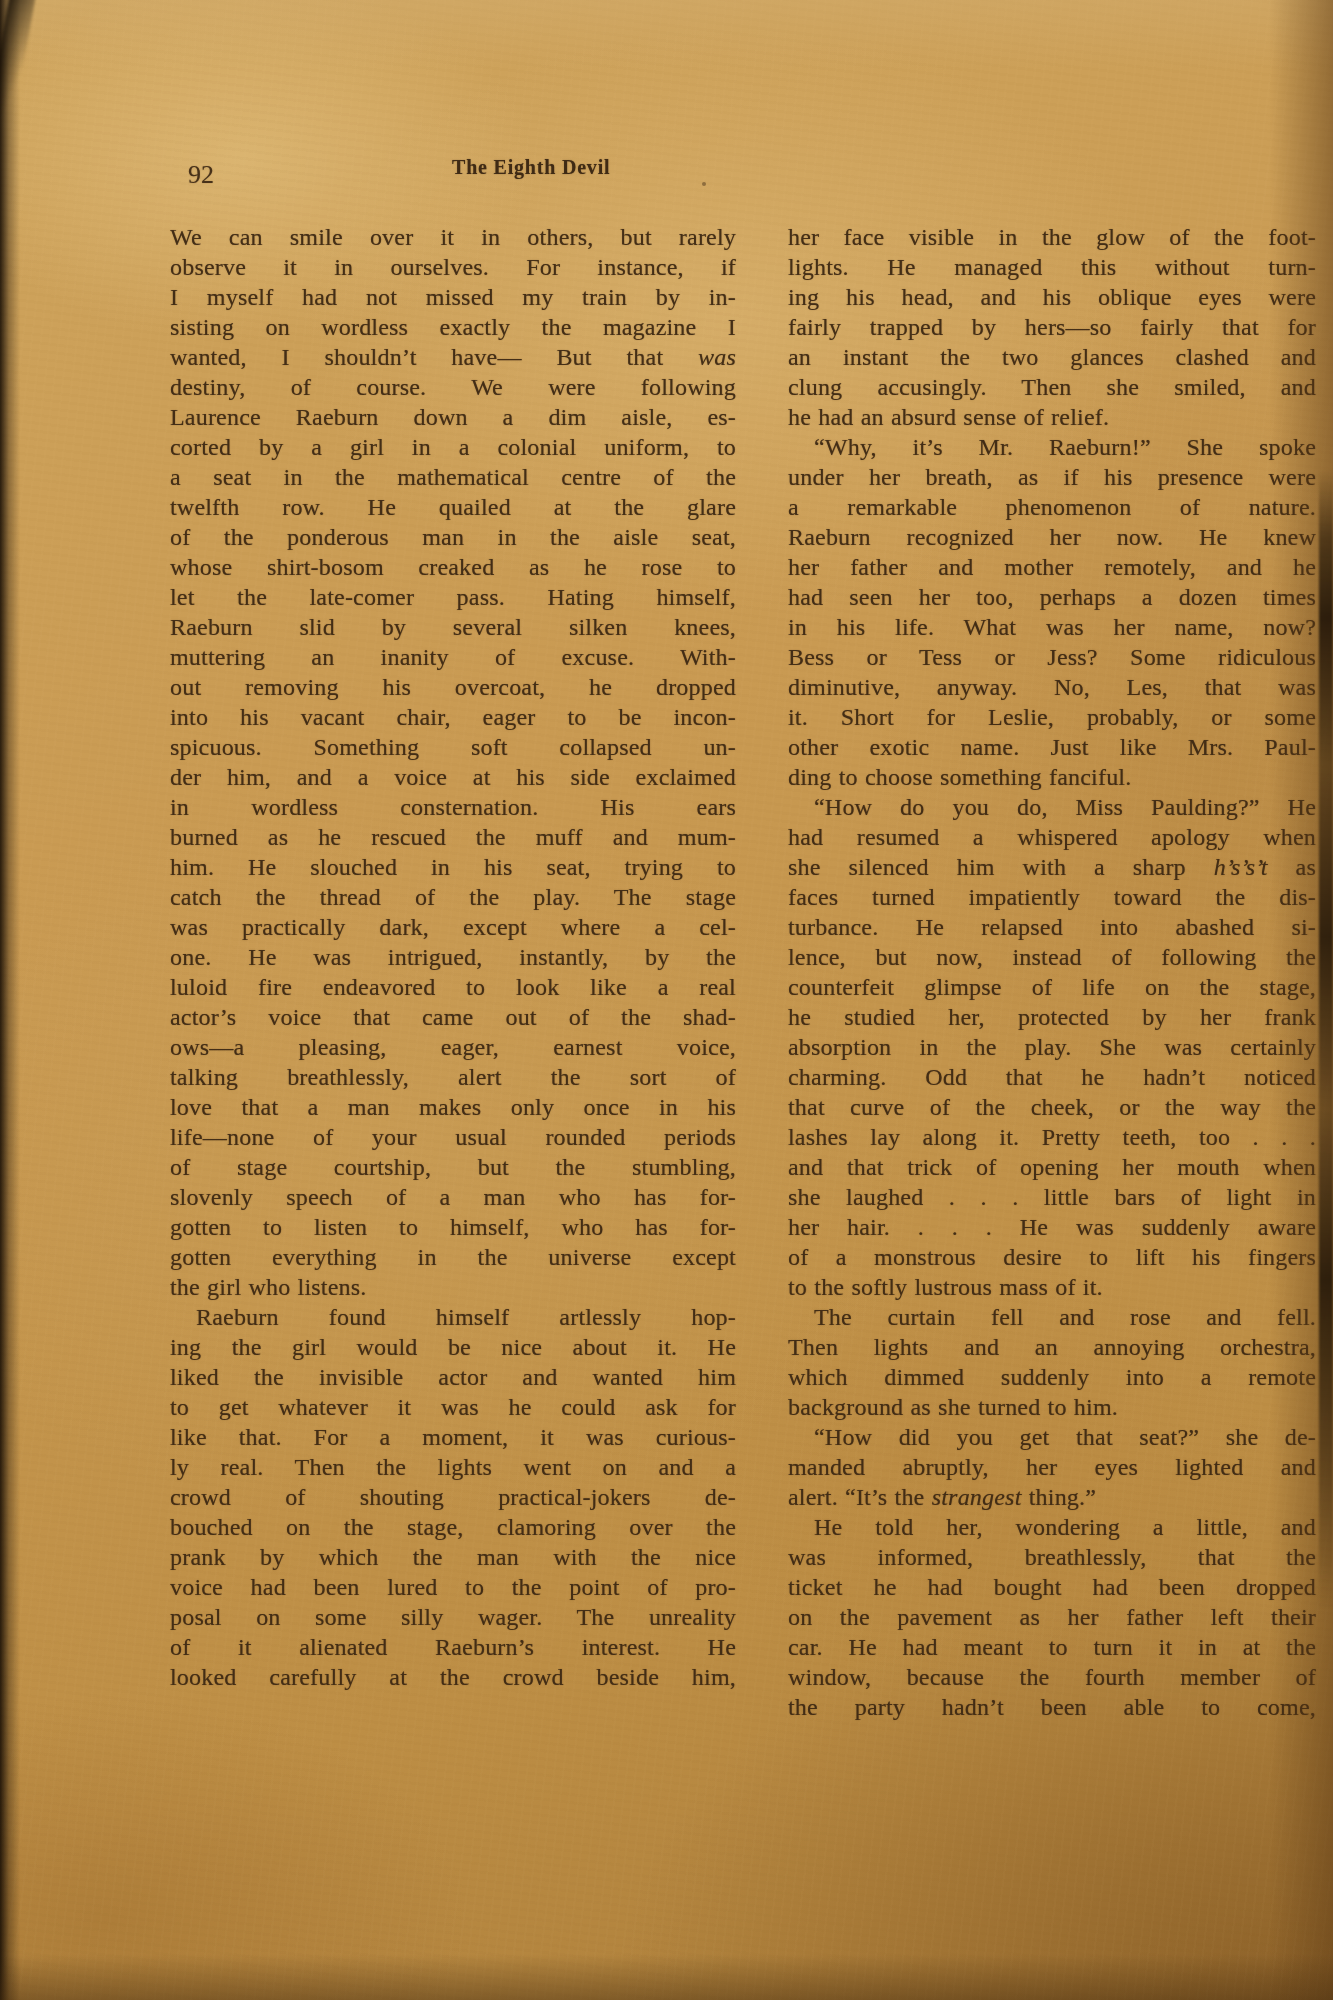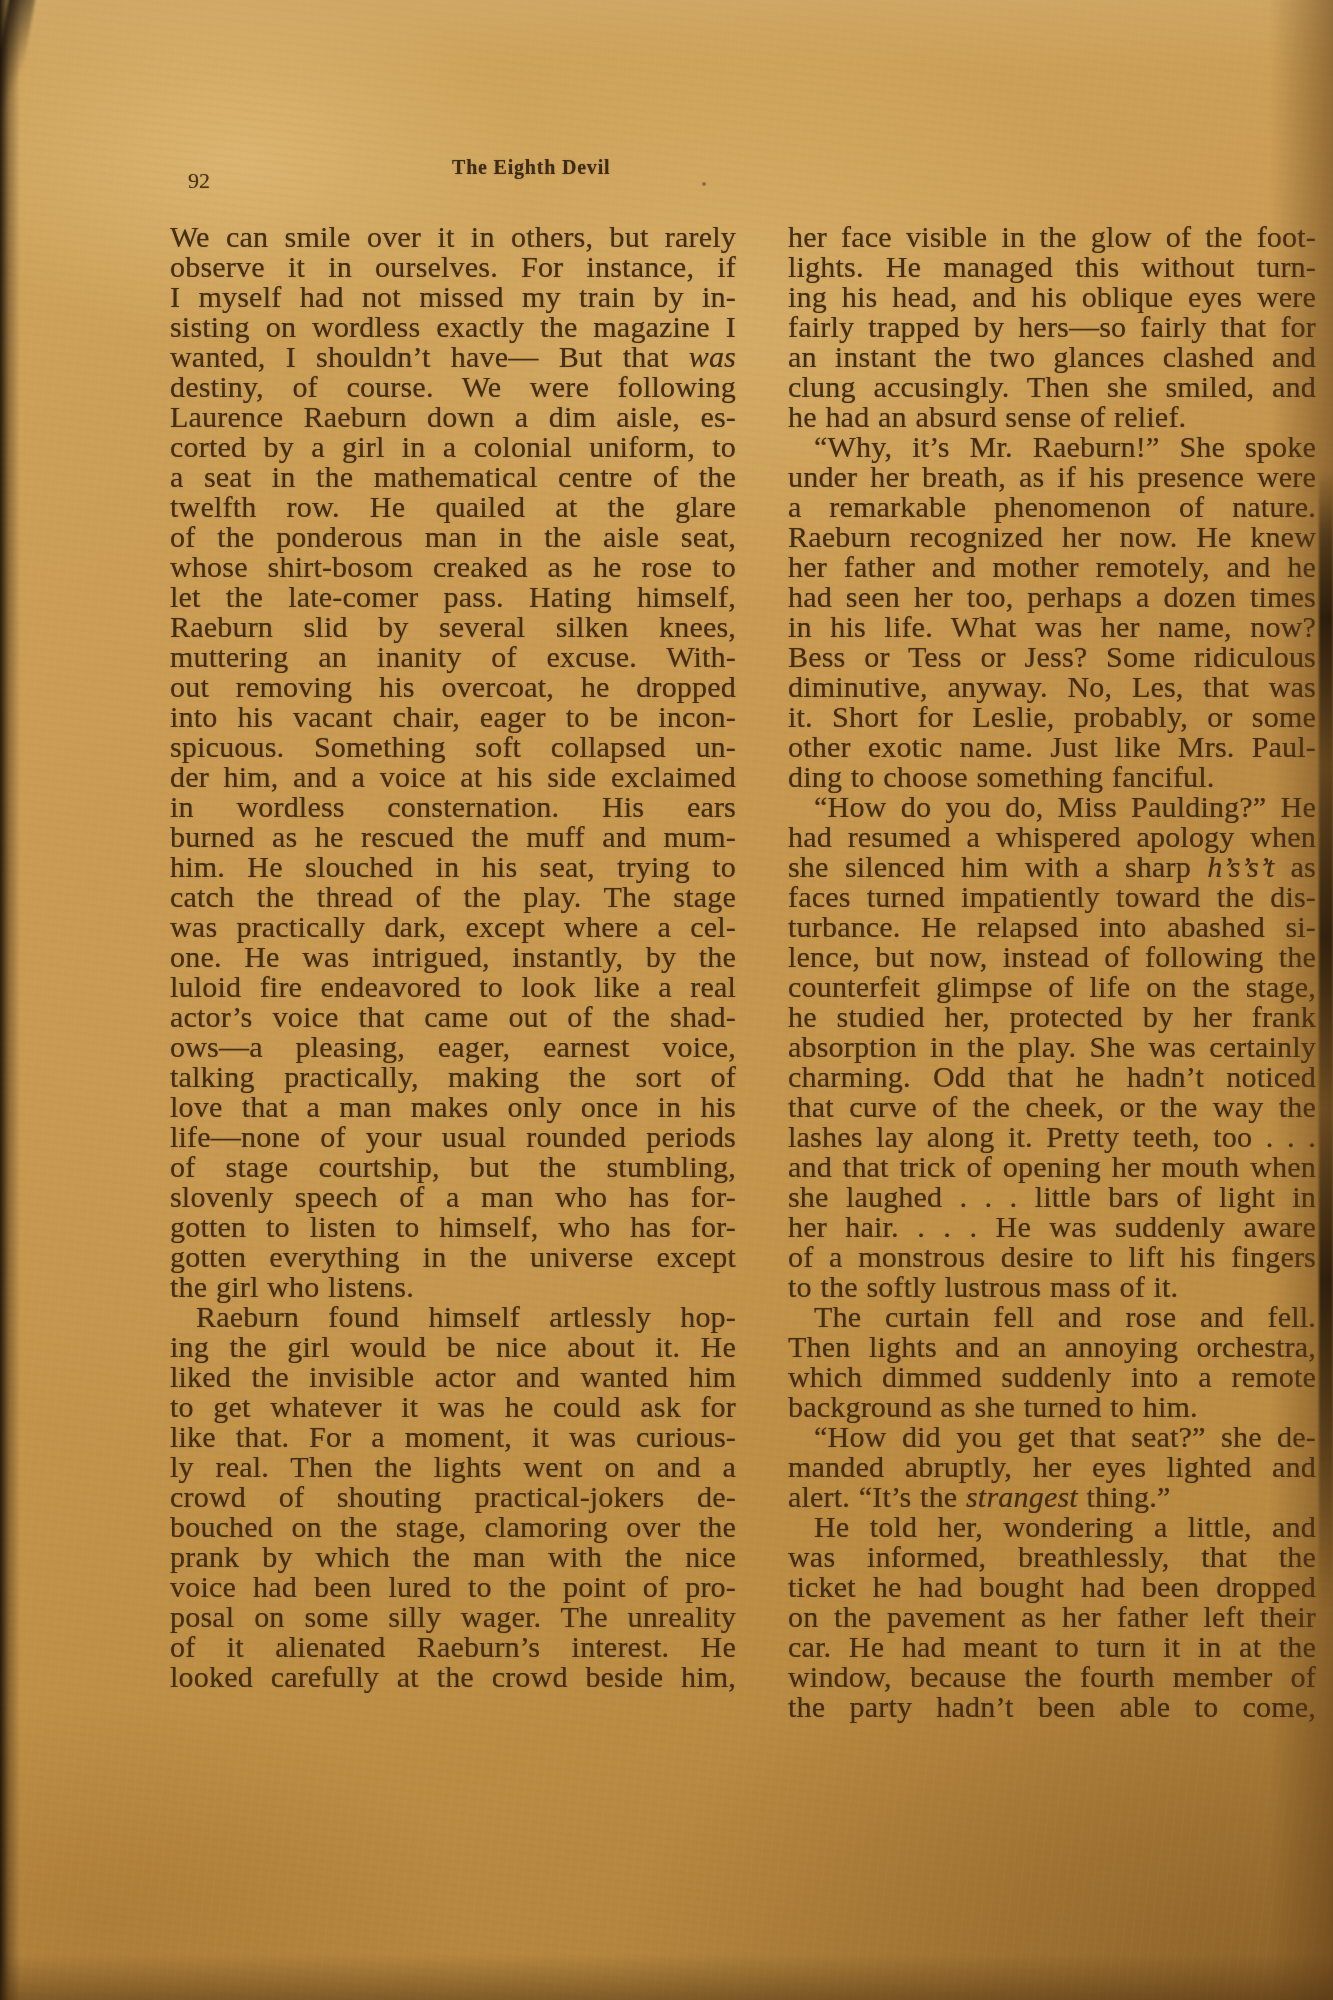--- a/index.html
+++ b/index.html
@@ -56,37 +56,37 @@
     position: absolute; left: 0; right: 0; bottom: 0; height: 46px; pointer-events: none;
     background: linear-gradient(to top, rgba(66,42,14,0.45), rgba(66,42,14,0) 100%);
   }
   .top-shade {
     position: absolute; left: 0; right: 0; top: 0; height: 70px; pointer-events: none;
     background: linear-gradient(to bottom, rgba(212,176,116,0.35), rgba(212,176,116,0) 100%);
   }
   
   .header { position: absolute; top: 156px; left: 0; width: 100%; height: 34px; }
   .page-number {
-    position: absolute; left: 188px; top: 12px;
-    font-size: 22px; color: rgba(62,41,20,0.90);
+    position: absolute; left: 188px; top: 4px;
+    font-size: 26px; color: rgba(62,41,20,0.90);
     text-shadow: 0 0 1.2px rgba(62,41,20,0.45);
   }
   .page-title {
     position: absolute; left: 452px; top: 0;
     font-size: 20px; font-weight: 700; letter-spacing: 0.8px;
     color: rgba(56,37,17,0.92);
     text-shadow: 0 0 1.2px rgba(56,37,17,0.5);
   }
   .ink-speck {
     position: absolute; left: 702px; top: 182px; width: 4px; height: 4px;
     border-radius: 50%; background: rgba(62,41,20,0.45);
   }
   .col {
     position: absolute; top: 222px;
-    font-size: 30px; line-height: 30px;
+    font-size: 24px; line-height: 30px;
     color: rgba(62,41,20,0.92);
     text-shadow: 0 0 1.2px rgba(62,41,20,0.42), 0.3px 0.4px 0.6px rgba(62,41,20,0.25);
     letter-spacing: 0.2px; word-spacing: 1px;
   }
   .col-left  { left: 170px; width: 566px; }
   .col-right { left: 788px; width: 528px; }
   .line { height: 30px; text-align: justify; text-align-last: justify; overflow: visible; }
   .line.end { text-align-last: left; }
   .line.indent { text-indent: 26px; }
   .line i { }
@@ -128,21 +128,21 @@
         <div class="line"><span>der him, and a voice at his side exclaimed</span></div>
         <div class="line"><span>in wordless consternation. His ears</span></div>
         <div class="line"><span>burned as he rescued the muff and mum-</span></div>
         <div class="line"><span>him. He slouched in his seat, trying to</span></div>
         <div class="line"><span>catch the thread of the play. The stage</span></div>
         <div class="line"><span>was practically dark, except where a cel-</span></div>
         <div class="line"><span>one. He was intrigued, instantly, by the</span></div>
         <div class="line"><span>luloid fire endeavored to look like a real</span></div>
         <div class="line"><span>actor’s voice that came out of the shad-</span></div>
         <div class="line"><span>ows—a pleasing, eager, earnest voice,</span></div>
-        <div class="line"><span>talking practically, making the sort of</span></div>
+        <div class="line"><span>talking breathlessly, alert the sort of</span></div>
         <div class="line"><span>love that a man makes only once in his</span></div>
         <div class="line"><span>life—none of your usual rounded periods</span></div>
         <div class="line"><span>of stage courtship, but the stumbling,</span></div>
         <div class="line"><span>slovenly speech of a man who has for-</span></div>
         <div class="line"><span>gotten to listen to himself, who has for-</span></div>
         <div class="line"><span>gotten everything in the universe except</span></div>
         <div class="line end"><span>the girl who listens.</span></div>
       </div>
       <div>
         <div class="line indent"><span>Raeburn found himself artlessly hop-</span></div>

